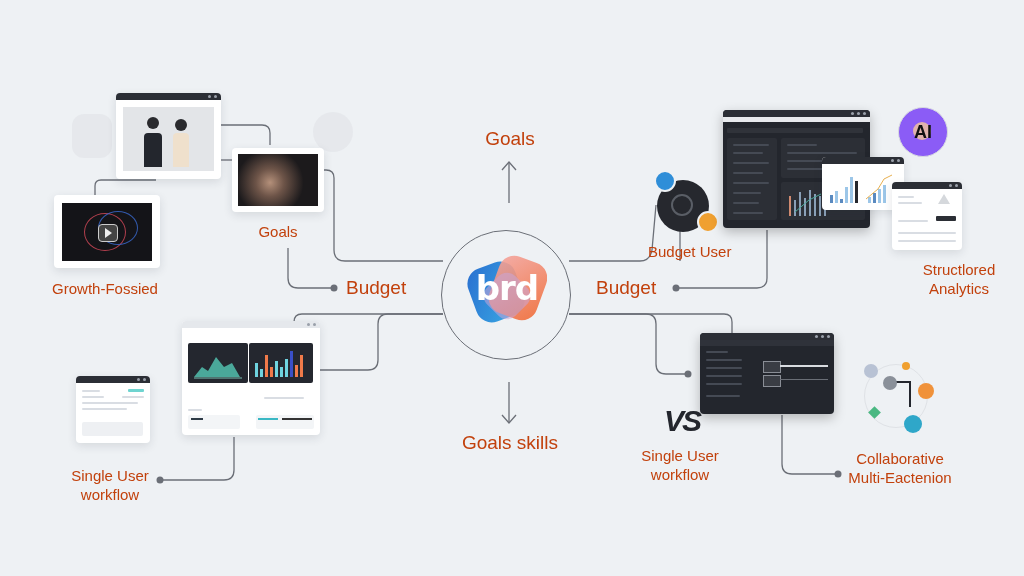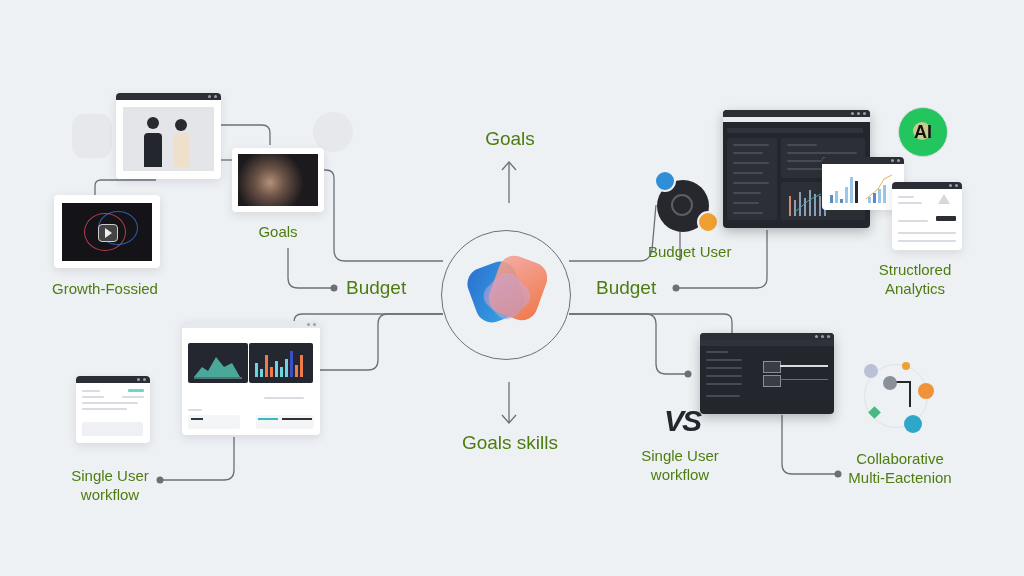--- a/index.html
+++ b/index.html
@@ -1,19 +1,19 @@
 <!DOCTYPE html>
 <html><head>
 <meta charset="utf-8">
 <style>
   html,body{margin:0;padding:0;}
   body{width:1024px;height:576px;overflow:hidden;background:#eef1f4;font-family:"Liberation Sans",sans-serif;color:#1b1d22;position:relative;}
   .abs{position:absolute;}
   svg.lines{position:absolute;left:0;top:0;width:1024px;height:576px;pointer-events:none;}
-  .label{position:absolute;font-size:16px;color:#4d7c0f;text-align:center;line-height:19px;white-space:nowrap;}
+  .label{position:absolute;font-size:16px;color:#c2410c;text-align:center;line-height:19px;white-space:nowrap;}
   .big{font-size:19px;}
   .card{position:absolute;background:#fff;border-radius:4px;box-shadow:0 3px 10px rgba(30,40,60,.12);}
   .win-dark{position:absolute;background:#23262d;border-radius:4px;box-shadow:0 4px 12px rgba(0,0,0,.25);overflow:hidden;}
   .titlebar{height:7px;background:#2b2e35;display:flex;align-items:center;justify-content:flex-end;padding:0 4px;gap:3px;}
   .titlebar.light{background:#e5e8ec;}
   .dot{width:3px;height:3px;border-radius:50%;background:#9aa0aa;}
   .row-line{position:absolute;height:2px;border-radius:1px;background:#d9dde3;}
   .row-dark{position:absolute;height:2px;border-radius:1px;background:#454a54;}
   .center-circle{position:absolute;left:441px;top:230px;width:128px;height:128px;border:1.5px solid #6b6f77;border-radius:50%;background:#eef1f4;}
   .logo{position:absolute;left:467px;top:250px;width:80px;height:88px;}
@@ -73,20 +73,21 @@
         </linearGradient>
       <linearGradient id="go" x1="0" y1="0" x2="1" y2="1">
           <stop offset="0" stop-color="#f4a6a0"></stop>
           <stop offset="1" stop-color="#f06a34"></stop>
         </linearGradient>
     </defs>
     <rect x="4" y="14" width="50" height="56" rx="16" fill="url(#gb)" transform="rotate(-20 29 42)"></rect>
     <rect x="26" y="8" width="50" height="60" rx="16" fill="url(#go)" opacity=".9" transform="rotate(20 51 38)"></rect>
     <rect x="20" y="26" width="40" height="40" rx="12" fill="#c9a6d8" opacity=".55" transform="rotate(45 40 46)"></rect>
   </svg>
+  <div class="logo-text">brd</div>
 </div>
 
 <div class="label big" style="left:470px;top:129px;width:80px;">Goals</div>
 <div class="label big" style="left:450px;top:433px;width:120px;">Goals skills</div>
 <div class="label big" style="left:346px;top:278px;width:72px;text-align:left;">Budget</div>
 <div class="label big" style="left:596px;top:278px;width:72px;text-align:left;">Budget</div>
 
 <div class="card" style="left:116px;top:93px;width:105px;height:86px;">
   <div class="titlebar" style="background:#2b2e35;border-radius:4px 4px 0 0;">
       <span class="dot"></span>
@@ -241,25 +242,25 @@
     </div>
   <div class="row-line" style="left:6px;top:14px;width:16px;"></div>
   <div class="row-line" style="left:6px;top:20px;width:24px;"></div>
   <div class="abs" style="left:46px;top:12px;width:0;height:0;border-left:6px solid transparent;border-right:6px solid transparent;border-bottom:10px solid #d5d8dc;"></div>
   <div class="abs" style="left:44px;top:34px;width:20px;height:5px;background:#2b2e35;border-radius:1px;"></div>
   <div class="row-line" style="left:6px;top:38px;width:30px;"></div>
   <div class="row-line" style="left:6px;top:50px;width:58px;"></div>
   <div class="row-line" style="left:6px;top:58px;width:58px;"></div>
 </div>
 
-<div class="abs" style="left:898px;top:107px;width:50px;height:50px;border-radius:50%;border:1px solid #d8dbe0;background:#22c55e;box-sizing:border-box;">
+<div class="abs" style="left:898px;top:107px;width:50px;height:50px;border-radius:50%;border:1px solid #d8dbe0;background:#8b5cf6;box-sizing:border-box;">
   <div class="abs" style="left:14px;top:14px;width:18px;height:18px;border-radius:50%;background:#f6c99a;opacity:.8;"></div>
   <div class="abs" style="left:0;top:14px;width:48px;text-align:center;font-size:18px;font-weight:bold;color:#111;">AI</div>
 </div>
-<div class="label" style="left:858px;top:260px;width:114px;font-size:15px;">
+<div class="label" style="left:902px;top:260px;width:114px;font-size:15px;">
   <div>Structlored</div>
   <div>Analytics</div>
 </div>
 
 <div class="win-dark" style="left:700px;top:333px;width:134px;height:81px;">
   <div class="titlebar">
       <span class="dot"></span>
       <span class="dot"></span>
       <span class="dot"></span>
     </div>

